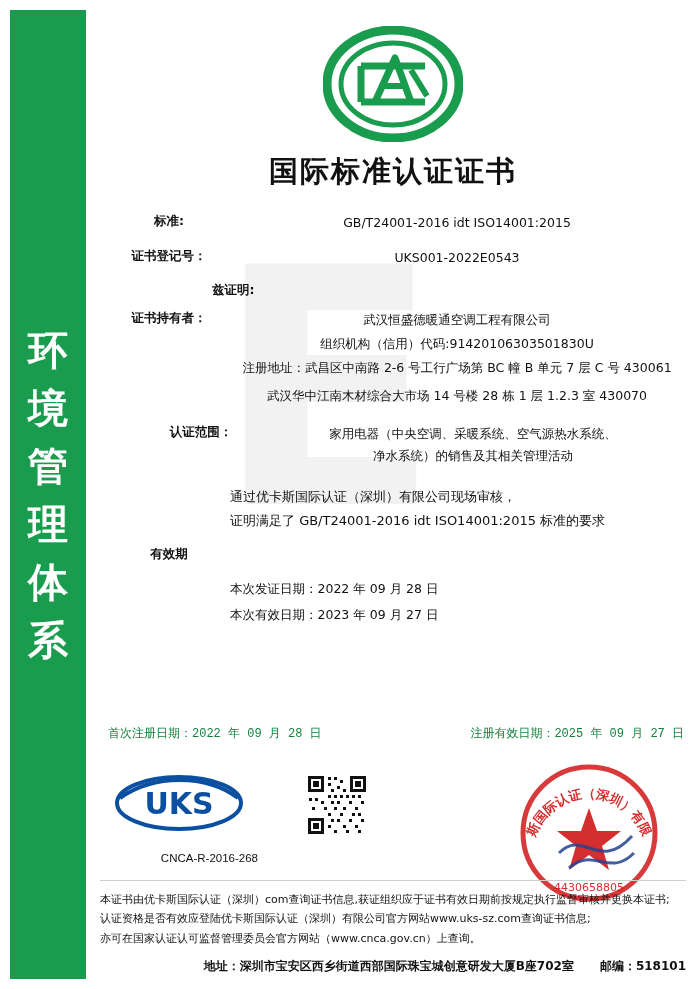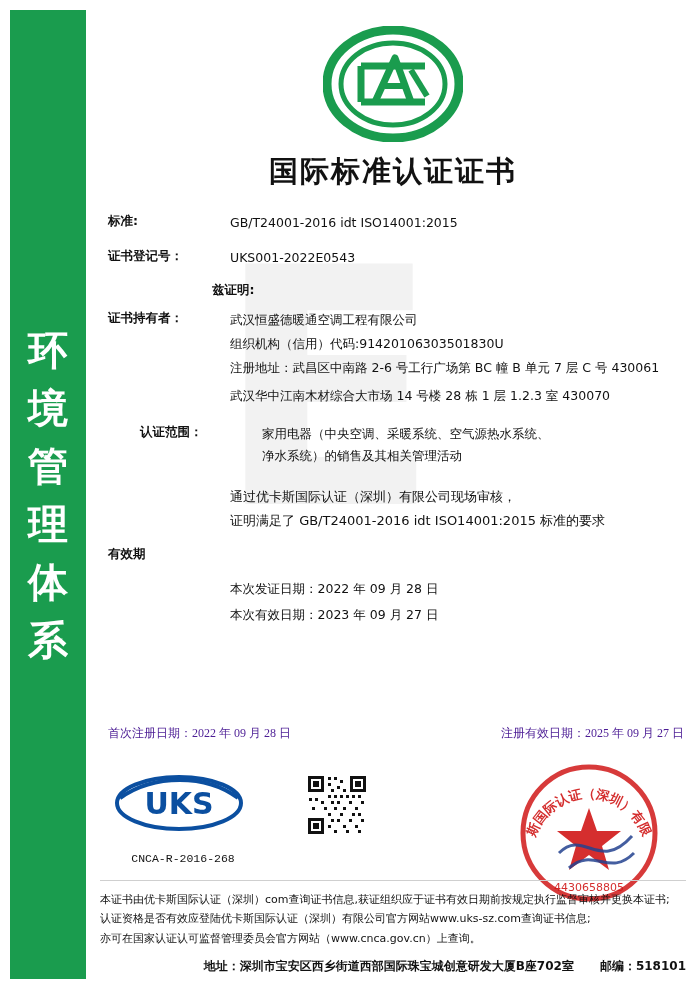--- a/index.html
+++ b/index.html
@@ -64,21 +64,21 @@
     position: absolute;
     top: 152px; left: 0; width: 100%;
     text-align: center;
     font-size: 29px;
     font-weight: bold;
     letter-spacing: 2px;
     color: #111;
     font-family: "DejaVu Sans", "Liberation Sans", sans-serif;
   }
   .rows { position: absolute; top: 212px; left: 22px; width: 576px; }
-  .row { display: flex; margin-bottom: 13px; }
+  .row { display: flex; margin-bottom: 13px; text-align: center; }
   .row .lbl {
     width: 122px;
     flex: 0 0 122px;
     font-size: 12.5px;
     font-weight: bold;
     color: #111;
     padding-top: 1px;
     font-family: "DejaVu Sans", "Liberation Sans", sans-serif;
   }
   .row .val {
@@ -112,41 +112,41 @@
     font-size: 12.5px;
     line-height: 2.1;
     color: #111;
     font-family: "DejaVu Sans", "Liberation Sans", sans-serif;
   }
   .reg-dates {
     position: absolute;
     top: 725px; left: 22px; width: 576px;
     display: flex; justify-content: space-between;
     font-size: 12px;
-    color: #4c1d95;
-    font-family: Liberation Serif, serif;
+    color: #15803d;
+    font-family: Liberation Mono, monospace;
   }
   .badges {
     position: absolute;
     top: 762px; left: 22px; width: 576px;
     height: 118px;
   }
   .uks-logo {
     position: absolute;
     left: 6px; top: 6px;
     width: 130px; height: 70px;
   }
   .cnca {
     position: absolute;
     left: 0px; top: 90px;
     width: 150px;
-    text-align: center;
+    text-align: right;
     font-size: 11.5px;
     color: #111;
-    font-family: Liberation Mono, monospace;
+    font-family: Liberation Sans, sans-serif;
   }
   .qr {
     position: absolute;
     left: 198px; top: 12px;
     width: 62px; height: 62px;
   }
   .stamp {
     position: absolute;
     right: 20px; top: -4px;
     width: 150px; height: 150px;

